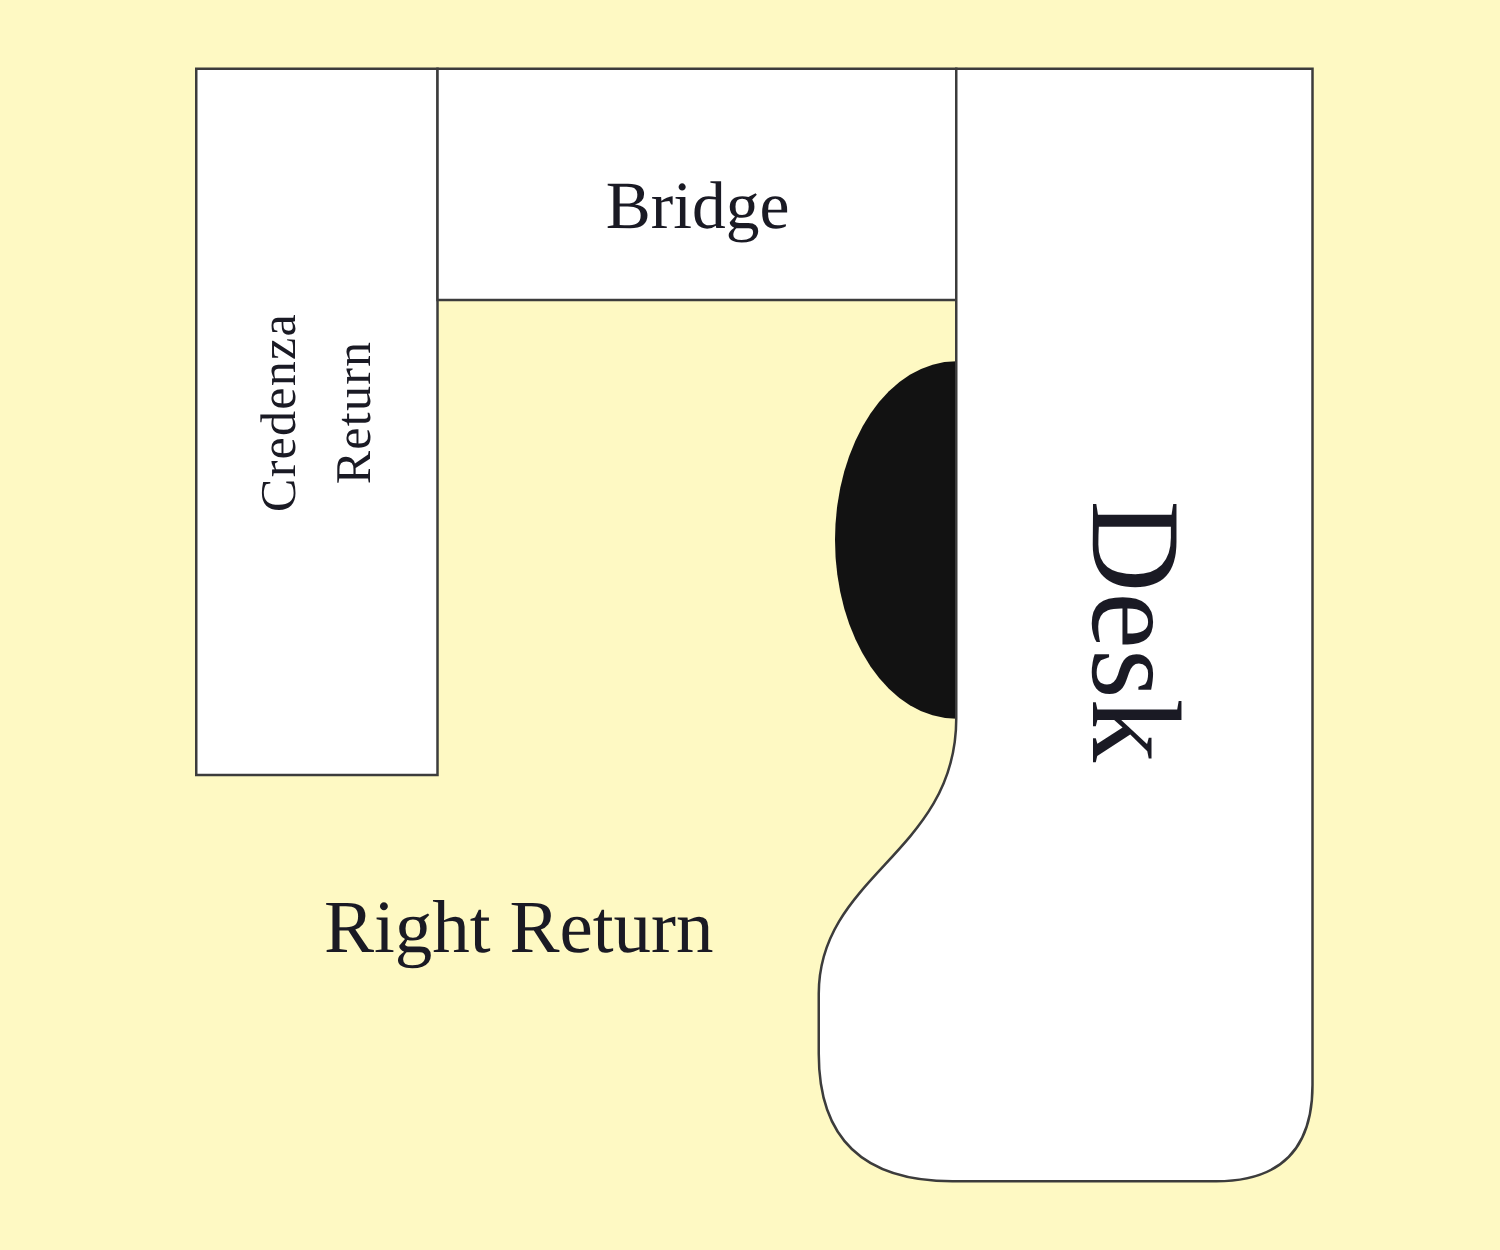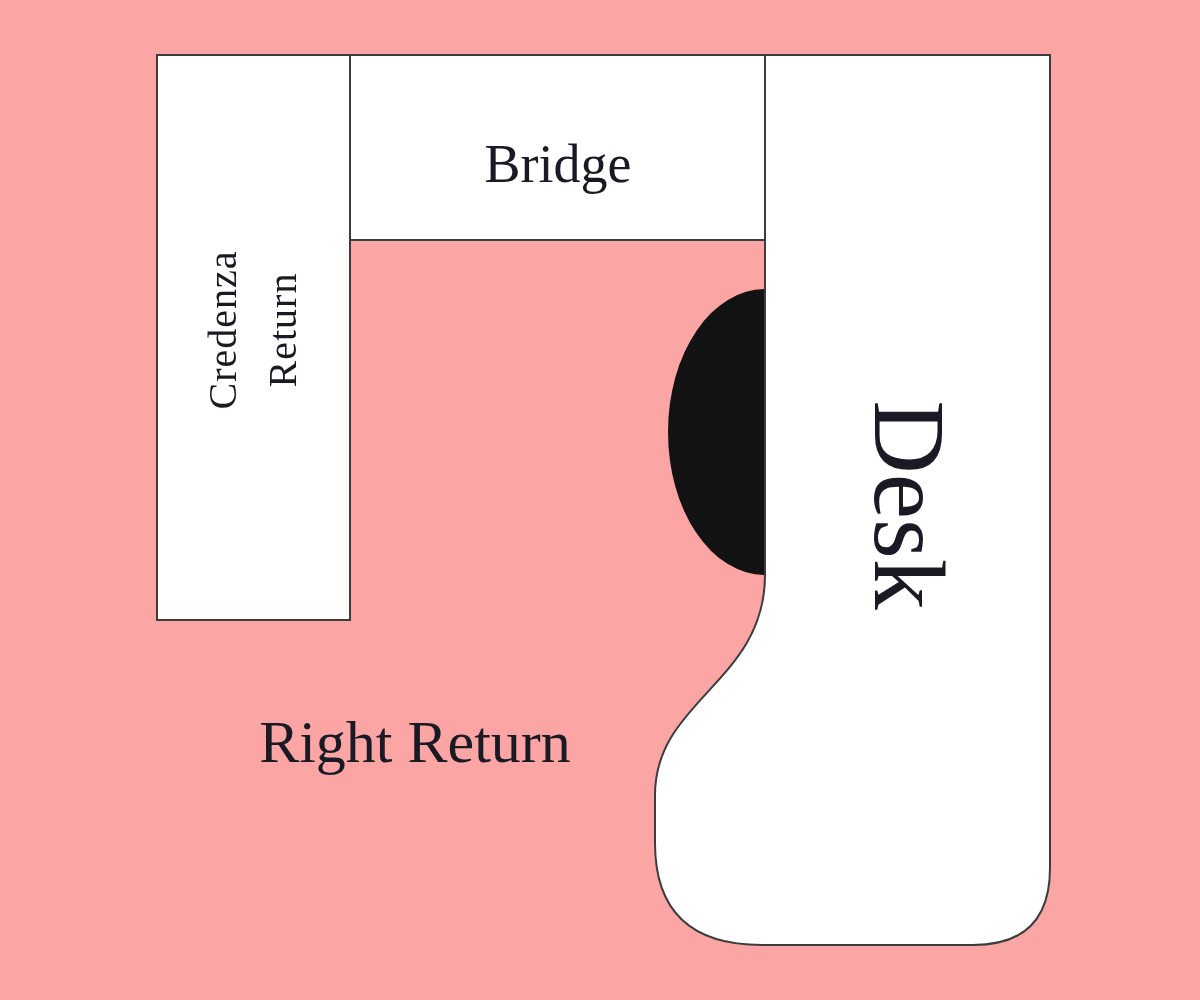--- a/index.html
+++ b/index.html
@@ -4,21 +4,21 @@
 <style>
   html, body {
     margin: 0;
     padding: 0;
     background: #ffffff;
   }
   .canvas {
     position: relative;
     width: 1200px;
     height: 1000px;
-    background: #fca5a5;
+    background: #fef9c3;
     overflow: hidden;
     font-family: "Liberation Serif", "DejaVu Serif", serif;
   }
   svg { display: block; }
   .shape {
     fill: #ffffff;
     stroke-width: 2;
   }
   .label {
     font-family: "Liberation Serif", "DejaVu Serif", serif;

